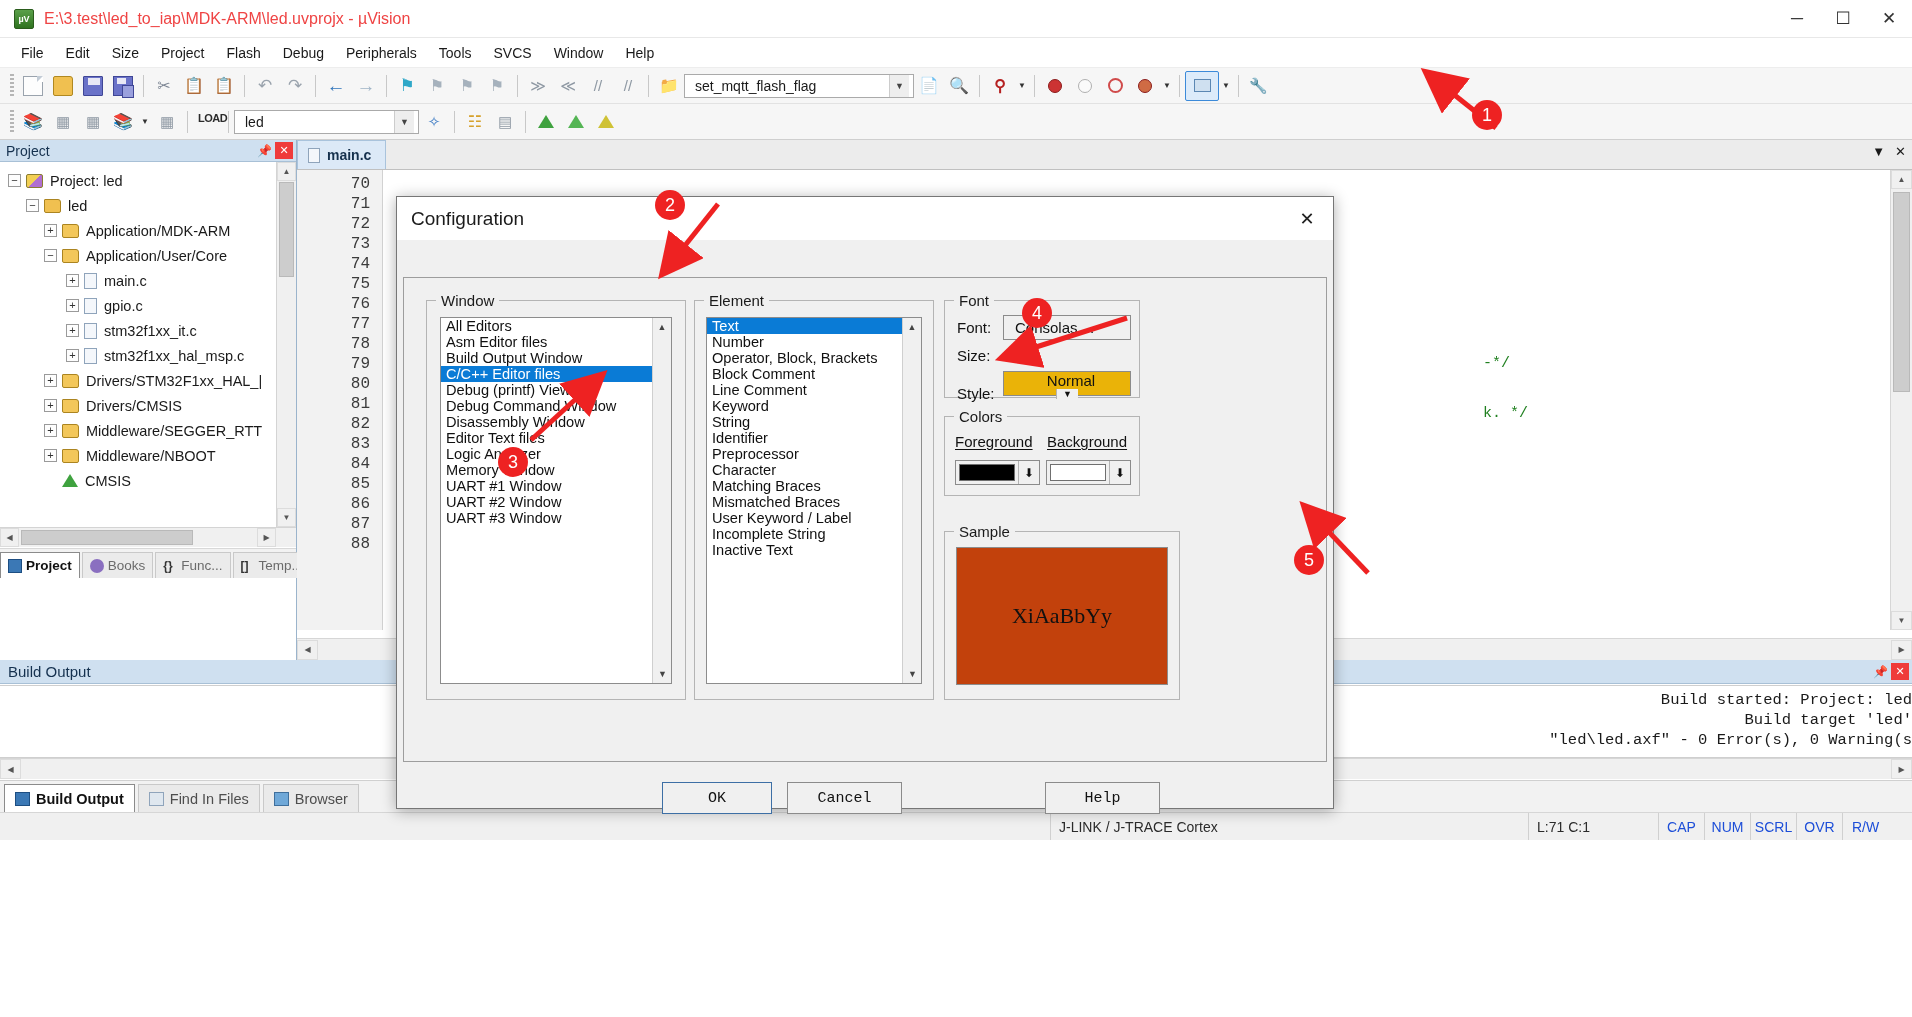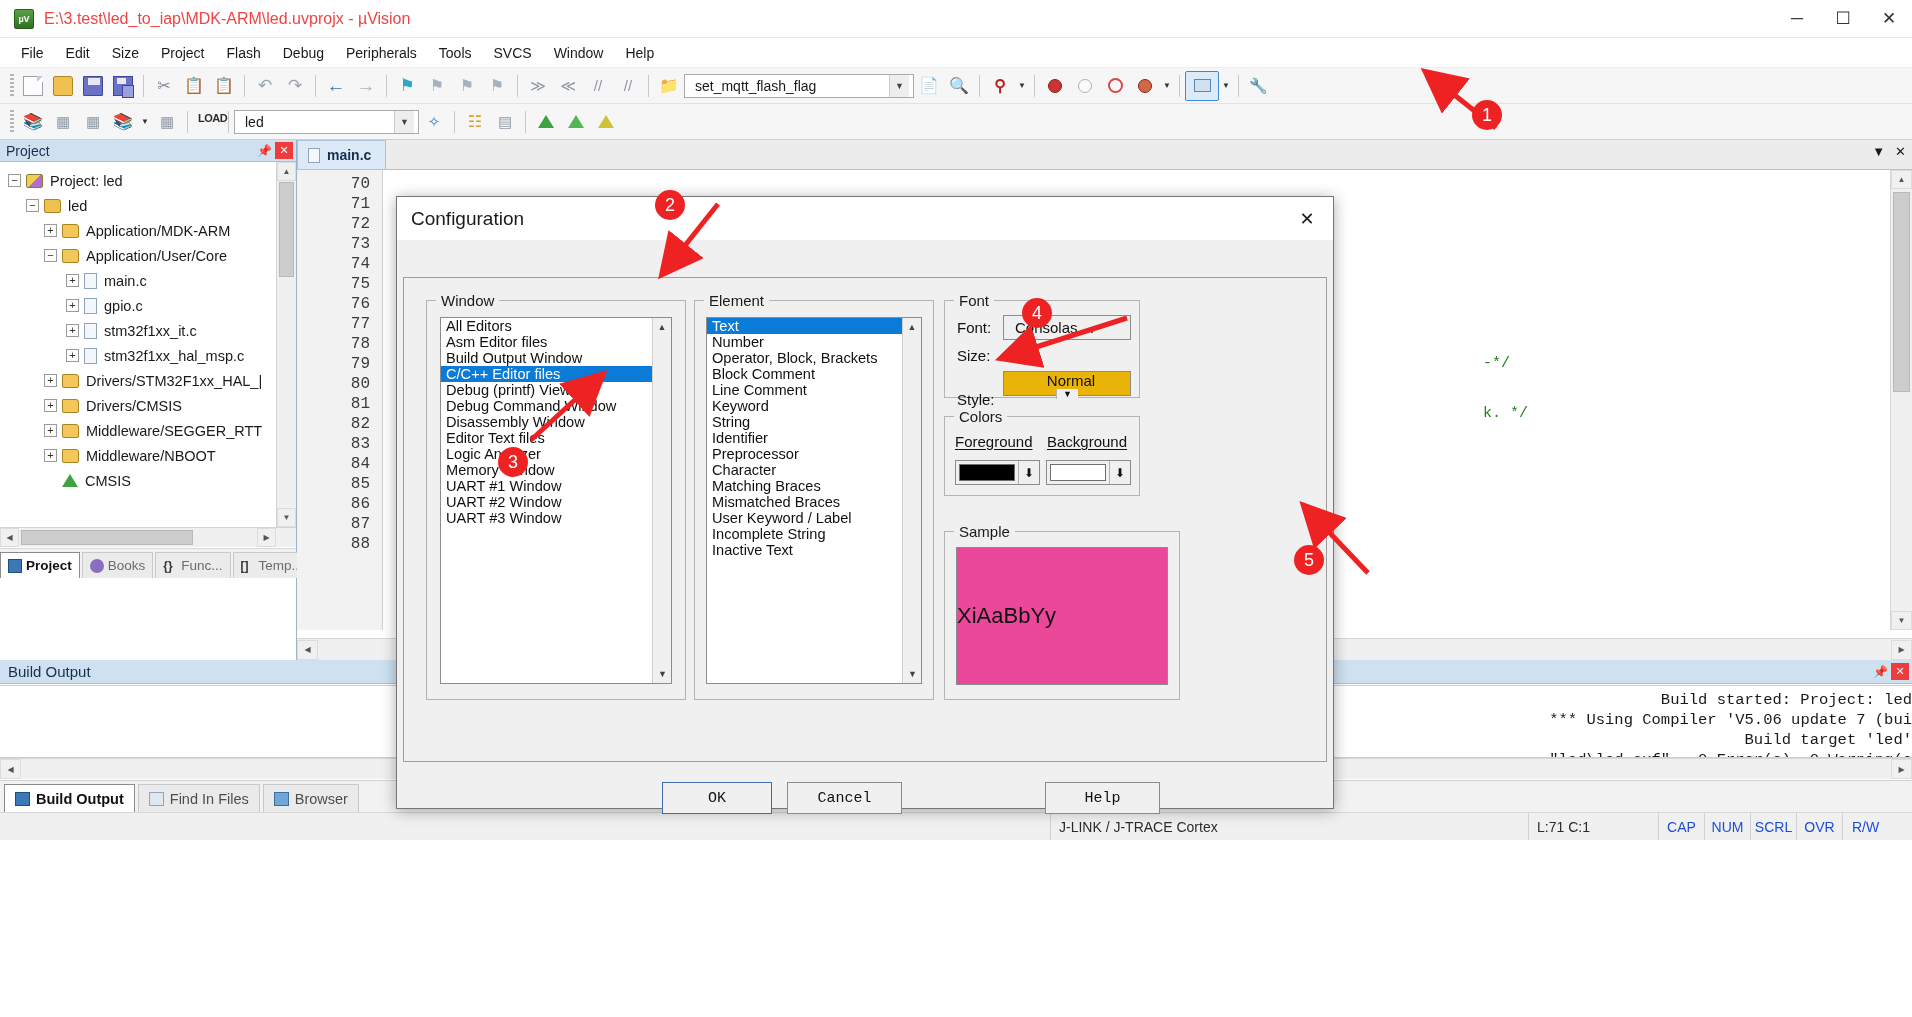--- a/index.html
+++ b/index.html
@@ -223,23 +223,23 @@
   .f-btn{ position:absolute;background:#f0f0f0;border:1px solid #8b8b8b;
      display:flex;align-items:center;padding-left:11px;font-size:15px;color:#111; }
   .f-combo{ position:absolute;background:#eab308;border:1px solid #8b8b8b;display:flex;align-items:center;flex-direction:column; }
   .f-combo .txt{ flex:1;padding-left:8px;font-size:15px;color:#111; }
   .f-combo .arw{ width:22px;height:100%;background:#f0f0f0;border-left:1px solid #b4b4b4;
      display:flex;align-items:center;justify-content:center;font-size:9px;color:#111;}
   .colorbtn{ position:absolute;border:1px solid #8b8b8b;background:#f0f0f0;display:flex;align-items:center;}
   .colorbtn .swatch{ flex:1;height:17px;margin:0 3px;border:1px solid #6f6f6f; }
   .colorbtn .dn{ width:21px;height:100%;border-left:1px solid #b4b4b4;display:flex;
      align-items:center;justify-content:center;font-size:12px;color:#111;background:#f0f0f0;}
-  #sample-box{ position:absolute;background:#ec4899;border:1px solid #8c8c8c;
-     display:flex;align-items:center;justify-content:flex-start;
-     font-family:Liberation Sans, sans-serif;font-size:22px;color:#111;}
+  #sample-box{ position:absolute;background:#c2410c;border:1px solid #8c8c8c;
+     display:flex;align-items:center;justify-content:center;
+     font-family:Liberation Serif, serif;font-size:22px;color:#111;}
   .dbtn{ position:absolute;height:32px;background:#f0f0f0;border:1px solid #8b8b8b;
      display:flex;align-items:center;justify-content:center;
      font-family:"Liberation Mono",monospace;font-size:15px;color:#111;}
   .dbtn.default{ border:1px solid #3d6fa5; box-shadow:inset 0 0 0 1px #f0f0f0; }
 
   
   .badge{ position:absolute;width:30px;height:30px;border-radius:50%;background:#ee2222;
      color:#fff;font-size:18px;display:flex;align-items:center;justify-content:center;
      font-family:"Liberation Sans",sans-serif;z-index:60;}
   .anno-svg{ position:absolute;z-index:59;pointer-events:none; }
@@ -599,21 +599,20 @@
 
 <div id="build-pane">
   <div id="build-header">
     <span>Build Output</span>
     <span class="spacer"></span>
     <span class="pin-btn">📌</span>
     <span class="close-btn">✕</span>
   </div>
   <div id="build-body">
     <div class="bline">Build started: Project: led</div>
-    <div class="bline">*** Using Compiler 'V5.06 update 7 (bui</div>
     <div class="bline">Build target 'led'</div>
     <div class="bline">"led\led.axf" - 0 Error(s), 0 Warning(s</div>
 
   </div>
   <div id="build-hscroll">
     <div class="sb-btn" style="width:21px;height:20px;">◀</div>
     <div class="sb-btn" style="width:21px;height:20px;">▶</div>
   </div>
 </div>
 
@@ -705,21 +704,21 @@
       </div>
 
       <div class="gbox" style="left:540px;top:22px;width:196px;height:98px;">
         <span class="glabel">Font</span>
         <span class="f-label" style="left:12px;top:18px;">Font:</span>
         <div class="f-btn" style="left:58px;top:14px;width:128px;height:25px;">
           <span>Consolas ...</span>
         </div>
         <span class="f-label" style="left:12px;top:46px;">Size:</span>
         <span class="f-label" style="left:60px;top:46px;">12</span>
-        <span class="f-label" style="left:12px;top:90px;">Style:</span>
+        <span class="f-label" style="left:12px;top:84px;">Style:</span>
         <div class="f-combo" style="left:58px;top:70px;width:128px;height:25px;">
           <span class="txt">Normal</span>
           <span class="arw">▼</span>
         </div>
       </div>
 
       <div class="gbox" style="left:540px;top:138px;width:196px;height:80px;">
         <span class="glabel">Colors</span>
         <span class="f-label" style="left:10px;top:16px;text-decoration:underline;text-underline-offset:2px;">Foreground</span>
         <span class="f-label" style="left:102px;top:16px;text-decoration:underline;text-underline-offset:2px;">Background</span>

